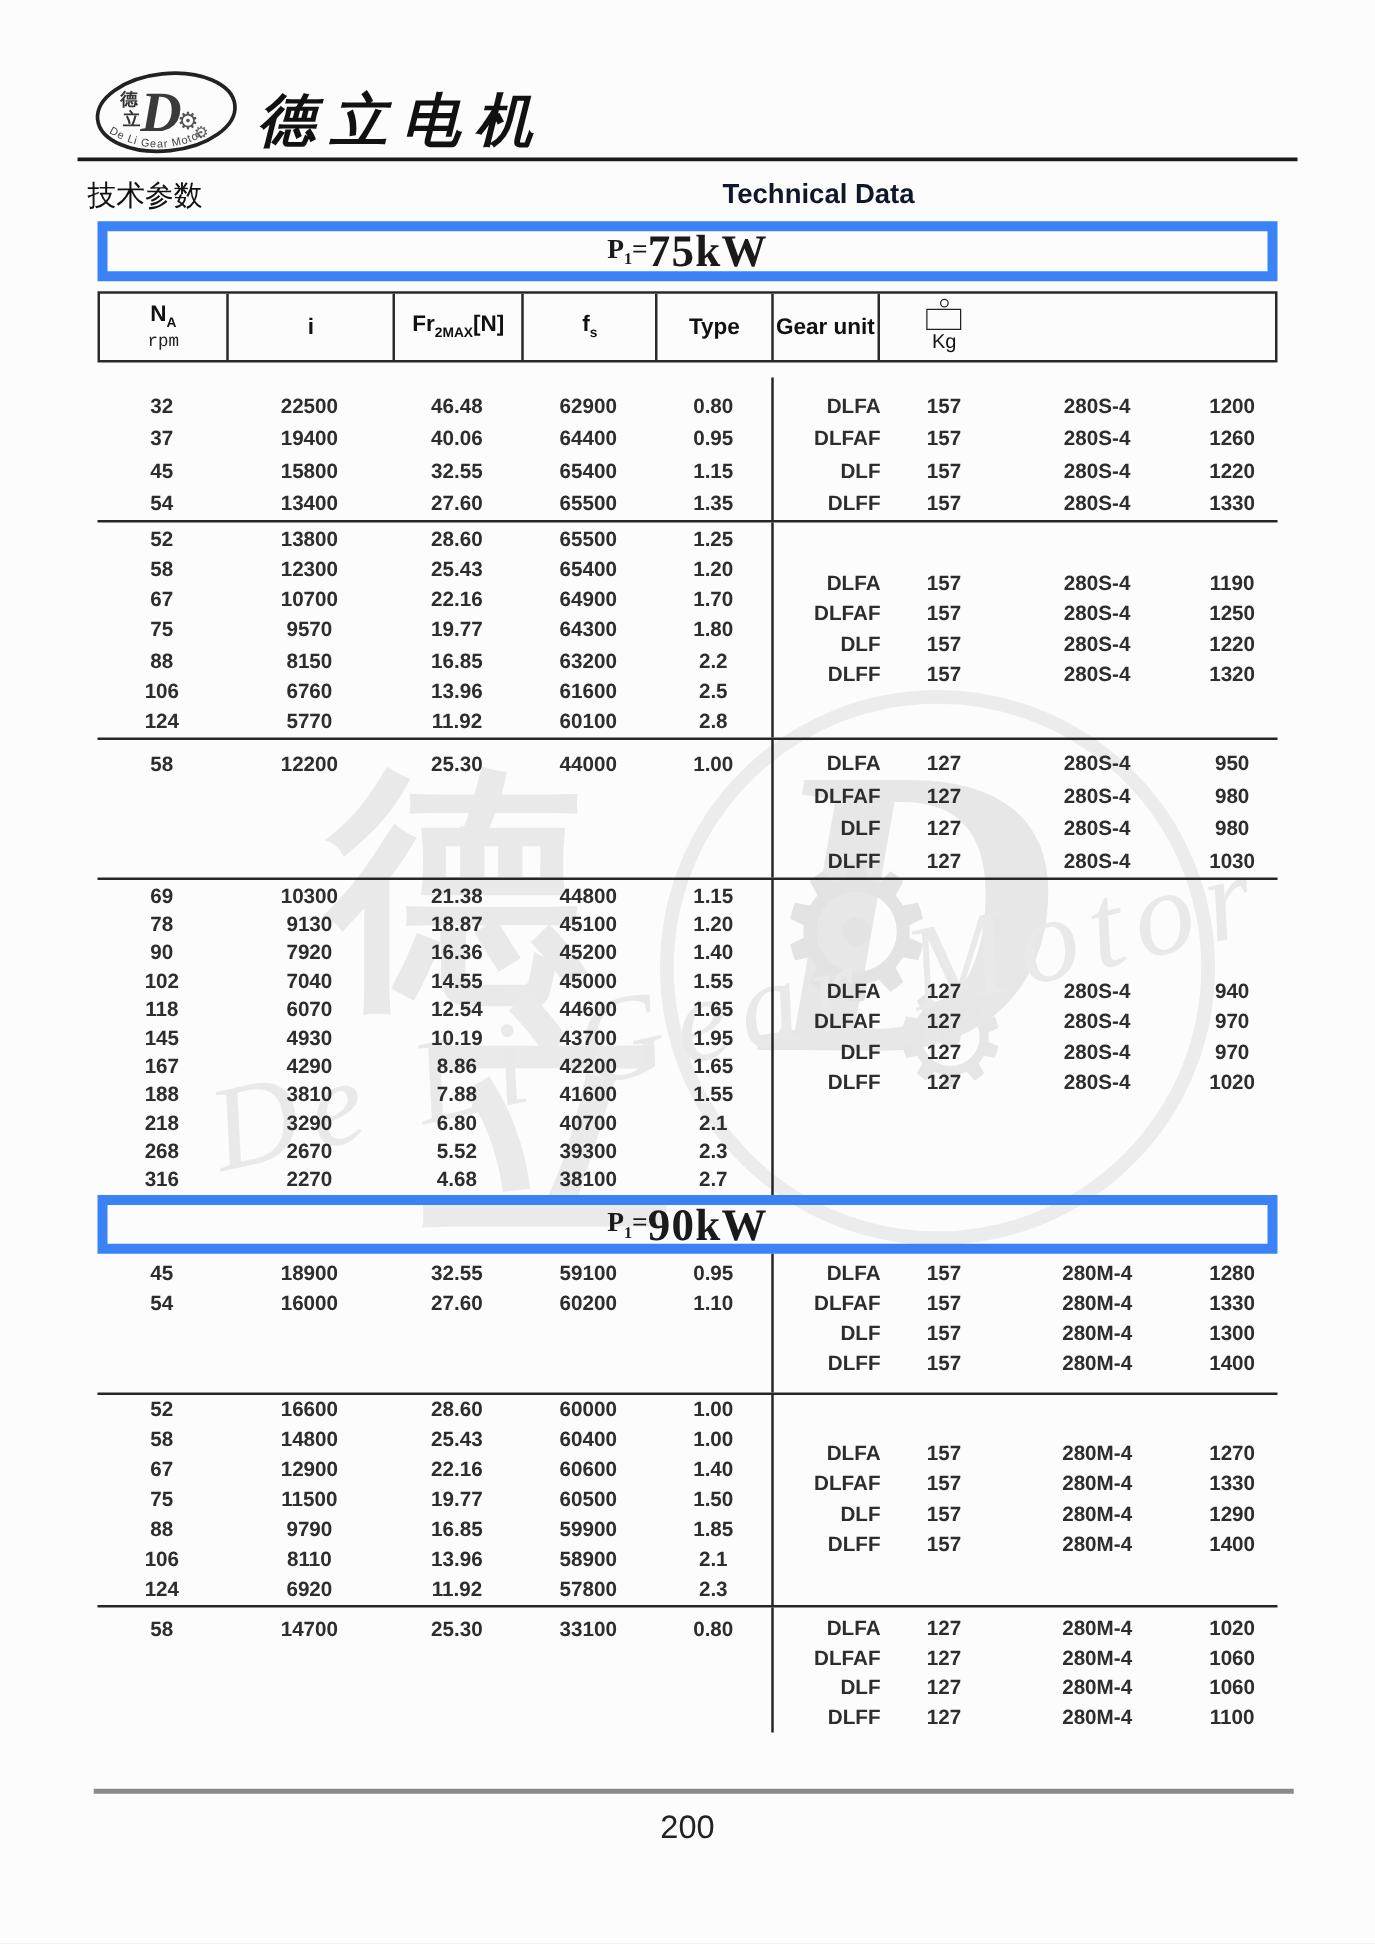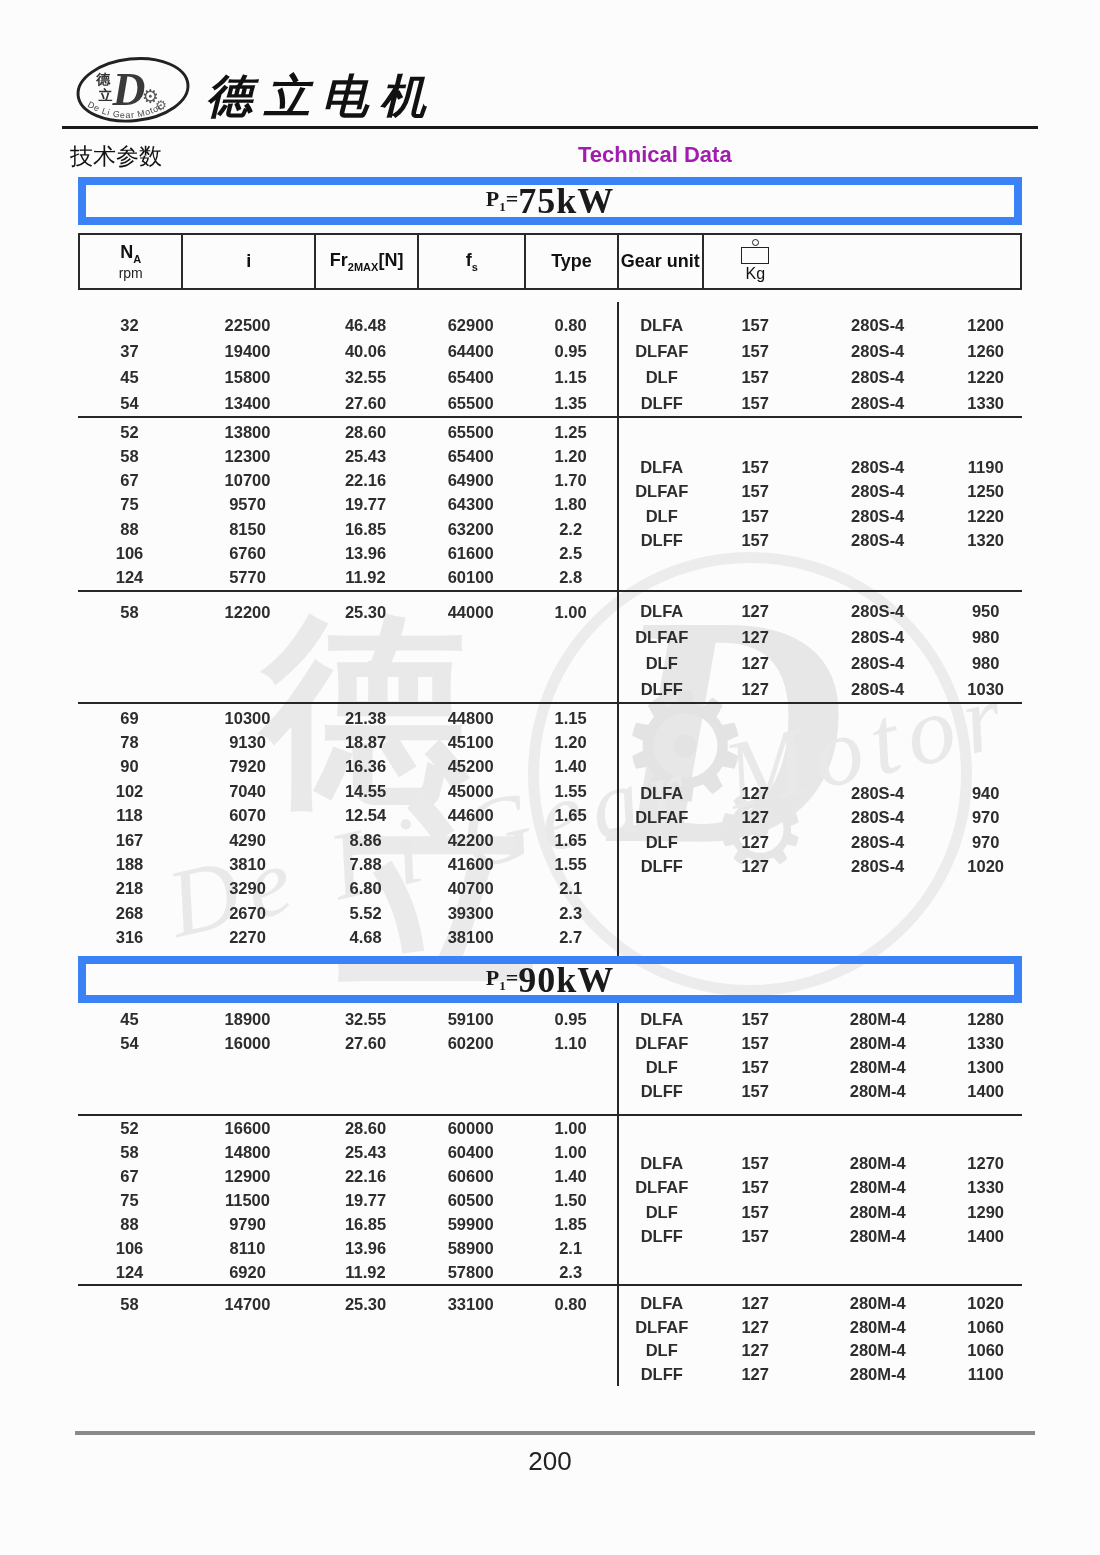--- a/index.html
+++ b/index.html
@@ -29,57 +29,57 @@
   
   .content { position:relative; z-index:1; }
 
   .logo { position:absolute; left:74px; top:53px; }
   .brand-name { position:absolute; left:206px; top:66px; font-size:46px; font-weight:bold;
                 letter-spacing:12px; color:#111; font-style:italic;
                 font-family:"Liberation Serif","DejaVu Serif",serif; }
   .top-rule { position:absolute; left:62px; top:126px; width:976px; height:3px; background:#1a1a1a; }
 
   .doc-title-zh { position:absolute; left:70px; top:141px; font-size:23px; font-weight:normal; color:#111; }
-  .doc-title-en { position:absolute; left:578px; top:142px; font-size:22px; font-weight:bold; color:#a21caf; }
+  .doc-title-en { position:absolute; left:578px; top:142px; font-size:22px; font-weight:bold; color:#0f172a; }
 
   .table-wrap { position:absolute; left:78px; top:177px; width:944px; }
 
   .power-box { height:48px; border:8px solid #3b82f6; display:flex; align-items:center;
                justify-content:center; background:transparent;font-family:Liberation Serif, serif; }
   .pt-small { font-size:22px; font-weight:bold; color:#1a1a1a; }
   .pt-small sub { font-size:13px; }
   .pt-big { font-size:36px; font-weight:bold; color:#1a1a1a; letter-spacing:1px; }
 
   .col-header { margin-top:8px; height:57px; border:2px solid #2a2a2a; display:grid;
                 grid-template-columns:11% 14.1% 11% 11.4% 9.8% 9.1% 10.9% 15.2% auto; }
   .hcell { border-right:2px solid #2a2a2a; display:flex; flex-direction:column;
            align-items:center; justify-content:center; line-height:1.15; }
   .hcell:last-child { border-right:none; }
   .hmain { font-weight:bold; font-size:18px; color:#111; }
   .hmain sub { font-size:11px; }
-  .hunit { font-size:14px; color:#222; }
+  .hunit { font-size:14px; color:#222;font-family:Liberation Mono, monospace; }
   .wicon { display:flex; flex-direction:column; align-items:center; margin-bottom:1px; }
   .wknob { width:7px; height:7px; border:1.5px solid #222; border-radius:50%; margin-bottom:1px; }
   .wbody { width:28px; height:17px; border:1.5px solid #222; }
   .kg-label { font-size:16px; color:#111; }
 
   .blocks { margin-top:12px;font-weight:bold; }
   .block { display:flex; border-bottom:2px solid #262626; }
   .block.no-bb { border-bottom:none; }
   .left-rows  { width:57.1%; display:flex; flex-direction:column; justify-content:flex-start;
                 padding-top:var(--pt,0); }
   .right-rows { width:42.9%; border-left:2px solid #262626; display:flex; flex-direction:column;
                 justify-content:flex-start; padding-top:var(--pt,0); }
   .right-center .right-rows { justify-content:center; padding-top:0; }
 
   .trow { height:var(--rh,24px); display:grid; align-items:center; font-size:16.5px; color:#2d2d2d; }
   .left-row  { grid-template-columns:19.1% 24.7% 19.1% 19.9% 17.2%; }
   .right-row { grid-template-columns:21.2% 25.2% 35.6% 18%; }
   .cell { text-align:center; white-space:nowrap; }
-  .right-row .cell:first-child { text-align:center; }
+  .right-row .cell:first-child { text-align:right; }
 
   .footer-rule { position:absolute; left:75px; top:1431px; width:960px; height:4px; background:#8a8a8a; }
   .page-num { position:absolute; left:0; top:1446px; width:100%; text-align:center;
               font-size:26px; color:#222; }
 </style>
 </head>
 <body>
 
 <div class="page">
 
@@ -357,20 +357,27 @@
                 <span class="cell">1.55</span>
               </div>
               <div class="trow left-row">
                 <span class="cell">118</span>
                 <span class="cell">6070</span>
                 <span class="cell">12.54</span>
                 <span class="cell">44600</span>
                 <span class="cell">1.65</span>
               </div>
               <div class="trow left-row">
+                <span class="cell">145</span>
+                <span class="cell">4930</span>
+                <span class="cell">10.19</span>
+                <span class="cell">43700</span>
+                <span class="cell">1.95</span>
+              </div>
+              <div class="trow left-row">
                 <span class="cell">167</span>
                 <span class="cell">4290</span>
                 <span class="cell">8.86</span>
                 <span class="cell">42200</span>
                 <span class="cell">1.65</span>
               </div>
               <div class="trow left-row">
                 <span class="cell">188</span>
                 <span class="cell">3810</span>
                 <span class="cell">7.88</span>

